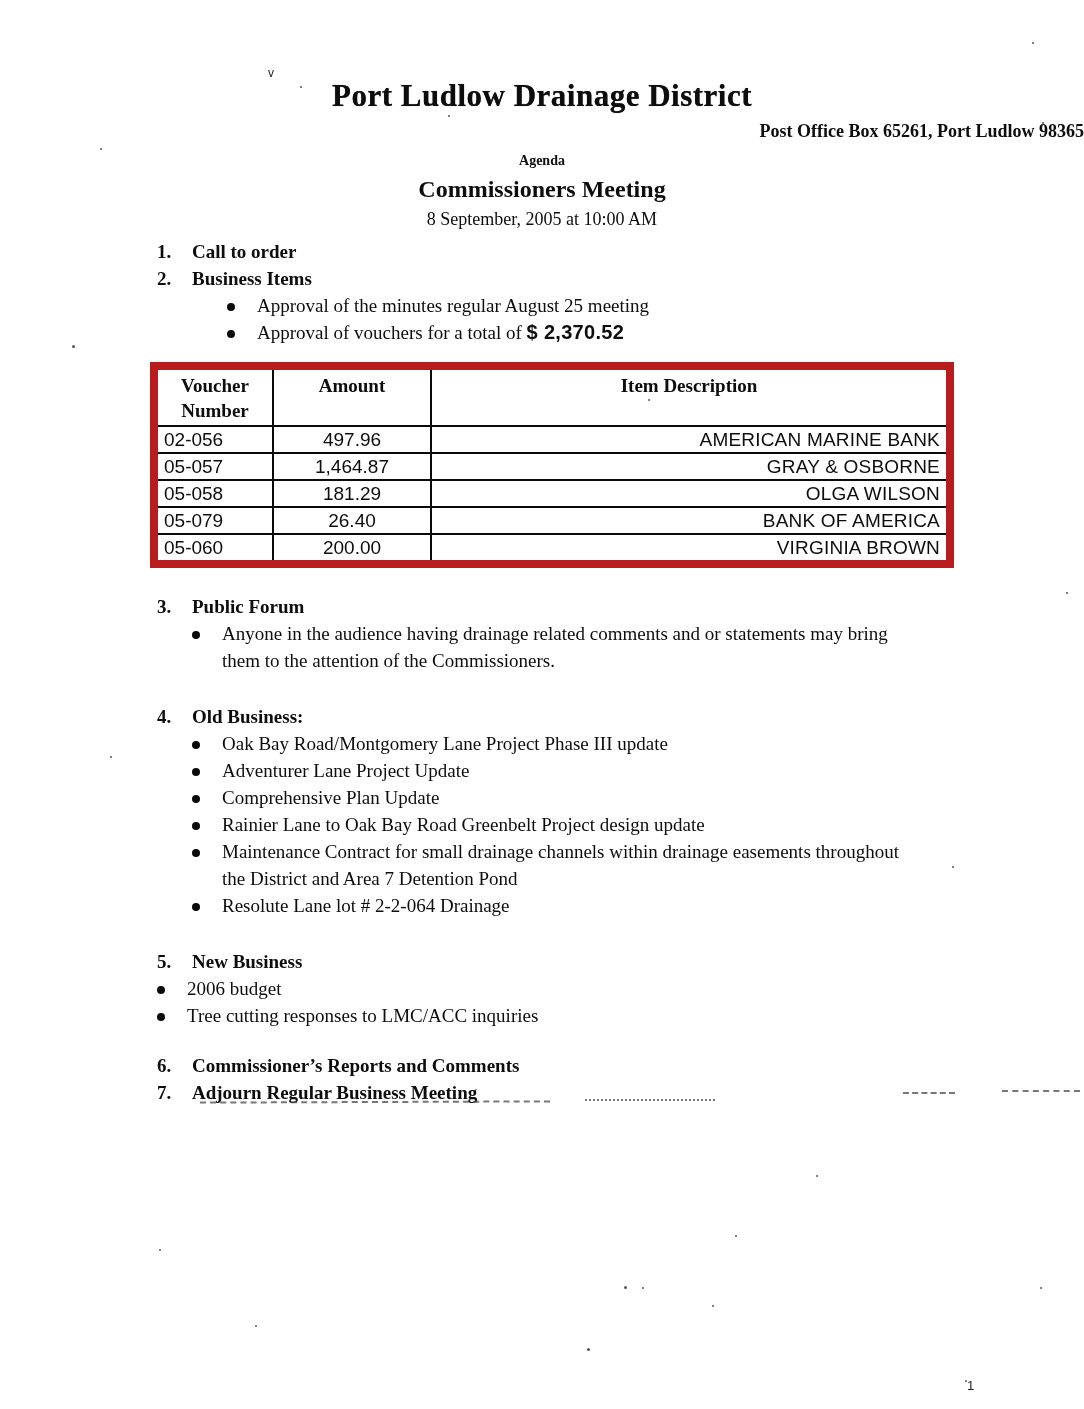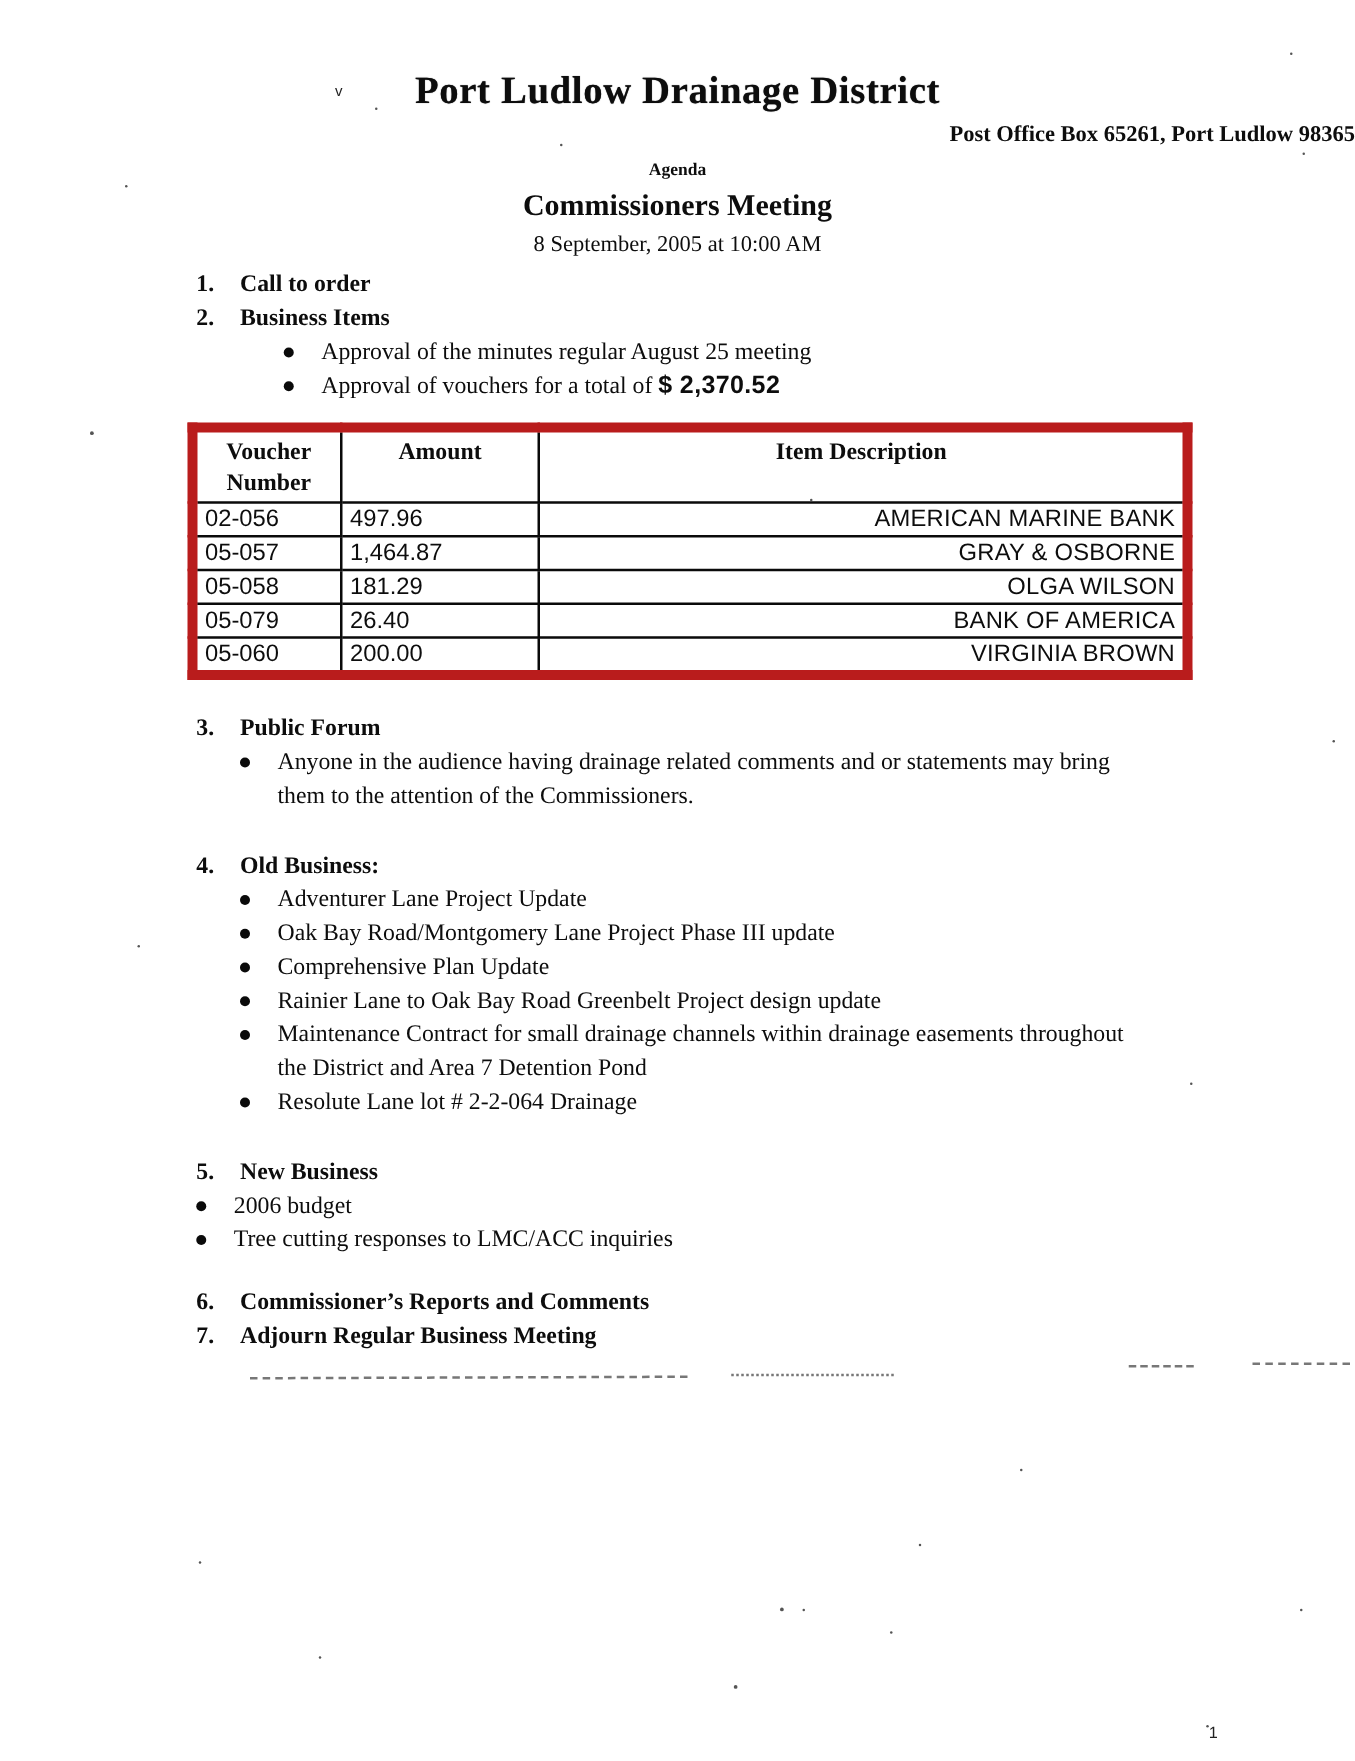--- a/index.html
+++ b/index.html
@@ -7,21 +7,21 @@
     position: relative;
     width: 1084px;
     height: 1409px;
     margin: 0 auto;
     background: #ffffff;
     overflow: hidden;
     font-family: "Liberation Serif", serif;
     color: #0d0d0d;
   }
   
-  .doc-header { padding-top: 54px; text-align: center; }
+  .doc-header { padding-top: 78px; text-align: center; }
   .doc-title {
     font-size: 31px; font-weight: bold; letter-spacing: 0.5px;
     text-shadow: 0 0 0.7px rgba(0,0,0,0.75);
   }
   .doc-pobox   { font-size: 18px; font-weight: bold; margin-top: 7px; text-align: right; }
   .doc-agenda  { font-size: 14px; font-weight: bold; margin-top: 11px; }
   .doc-meeting { font-size: 24px; font-weight: bold; margin-top: 7px; }
   .doc-date    { font-size: 18px; margin-top: 6px; }
 
   
@@ -70,21 +70,21 @@
   }
   table.vtable td {
     font-family: "Liberation Sans", sans-serif;
     height: 22px; padding: 1px 6px; line-height: 23px;
     white-space: nowrap;
   }
   th.c1 { width: 106px; }
   th.c2 { width: 148px; }
   th.c3 { width: 506px; }
   td.cell-voucher { text-align: left;  padding-left: 10px; }
-  td.cell-amount  { text-align: left; padding-right: 12px; }
+  td.cell-amount  { text-align: center; padding-right: 12px; }
   td.cell-desc    { text-align: right;  padding-left: 10px; letter-spacing: 0.2px; }
 
   
   .speck { position:absolute; background:#2b2b2b; border-radius:50%; opacity:.8; }
   .s2 { width:2px; height:2px; } .s3 { width:3px; height:3px; }
   .glyph-v { position:absolute; left:268px; top:66px; font-size:12px; color:#222;
              font-family:"Liberation Sans", sans-serif; }
   .glyph-1 { position:absolute; left:967px; top:1378px; font-size:13px; color:#222;
              font-family:"Liberation Sans", sans-serif; }
   .smudge {
@@ -175,25 +175,25 @@
       <span class="bul"><i class="dot"></i></span>
       <span class="btext w-forum">Anyone in the audience having drainage related comments and or statements may bring them to the attention of the Commissioners.</span>
     </div>
 
     <div class="row l-num gap-sec4">
       <span class="num">4.</span>
       <span class="ttl">Old Business:</span>
     </div>
     <div class="row ind-b">
       <span class="bul"><i class="dot"></i></span>
+      <span class="btext">Oak Bay Road/Montgomery Lane Project Phase III update</span>
+    </div>
+    <div class="row ind-b">
+      <span class="bul"><i class="dot"></i></span>
       <span class="btext">Adventurer Lane Project Update</span>
-    </div>
-    <div class="row ind-b">
-      <span class="bul"><i class="dot"></i></span>
-      <span class="btext">Oak Bay Road/Montgomery Lane Project Phase III update</span>
     </div>
     <div class="row ind-b">
       <span class="bul"><i class="dot"></i></span>
       <span class="btext">Comprehensive Plan Update</span>
     </div>
     <div class="row ind-b">
       <span class="bul"><i class="dot"></i></span>
       <span class="btext">Rainier Lane to Oak Bay Road Greenbelt Project design update</span>
     </div>
     <div class="row ind-b">

